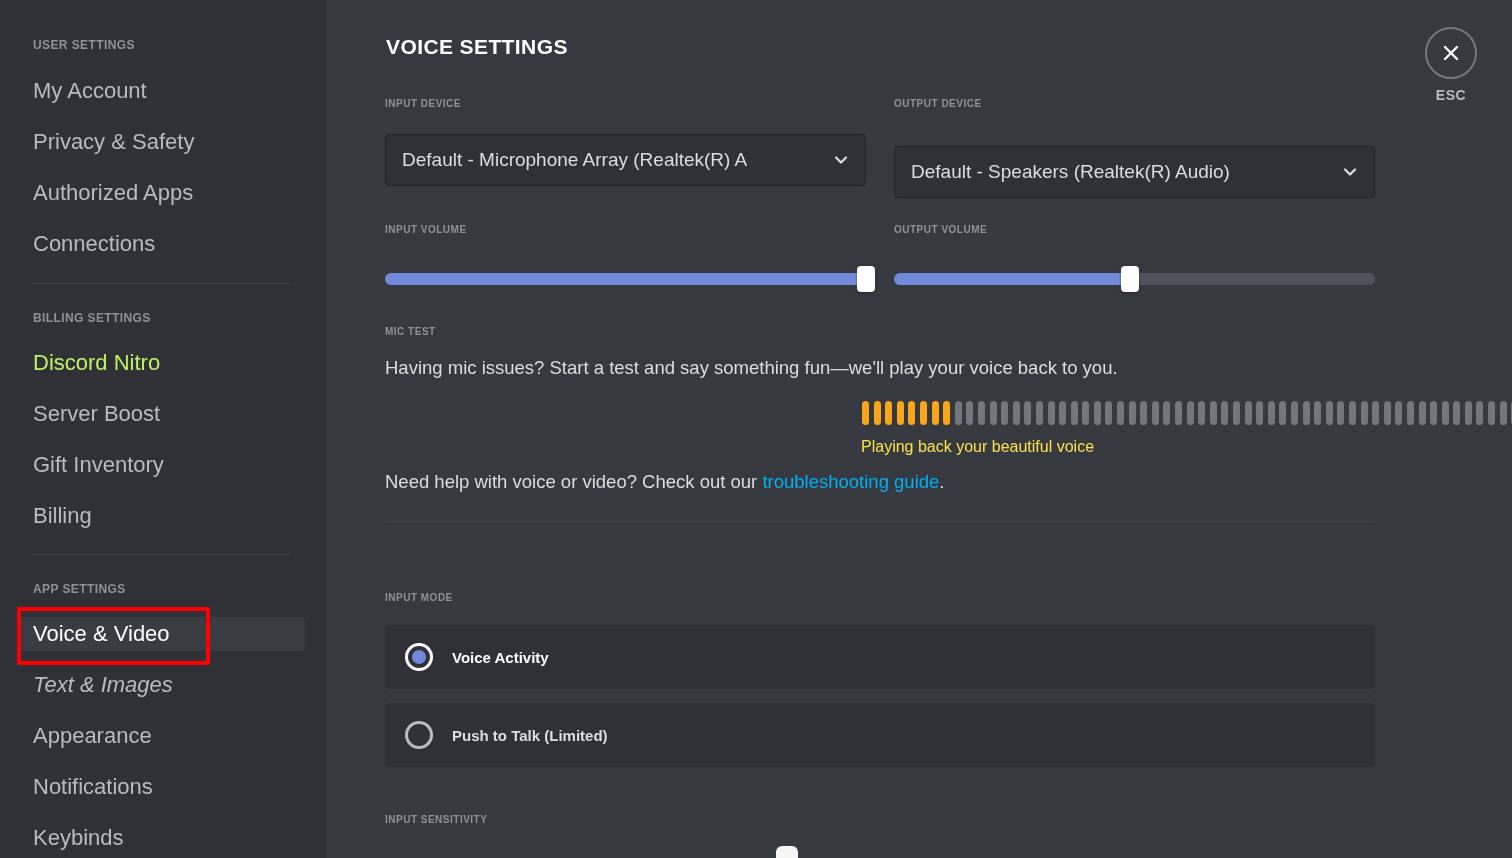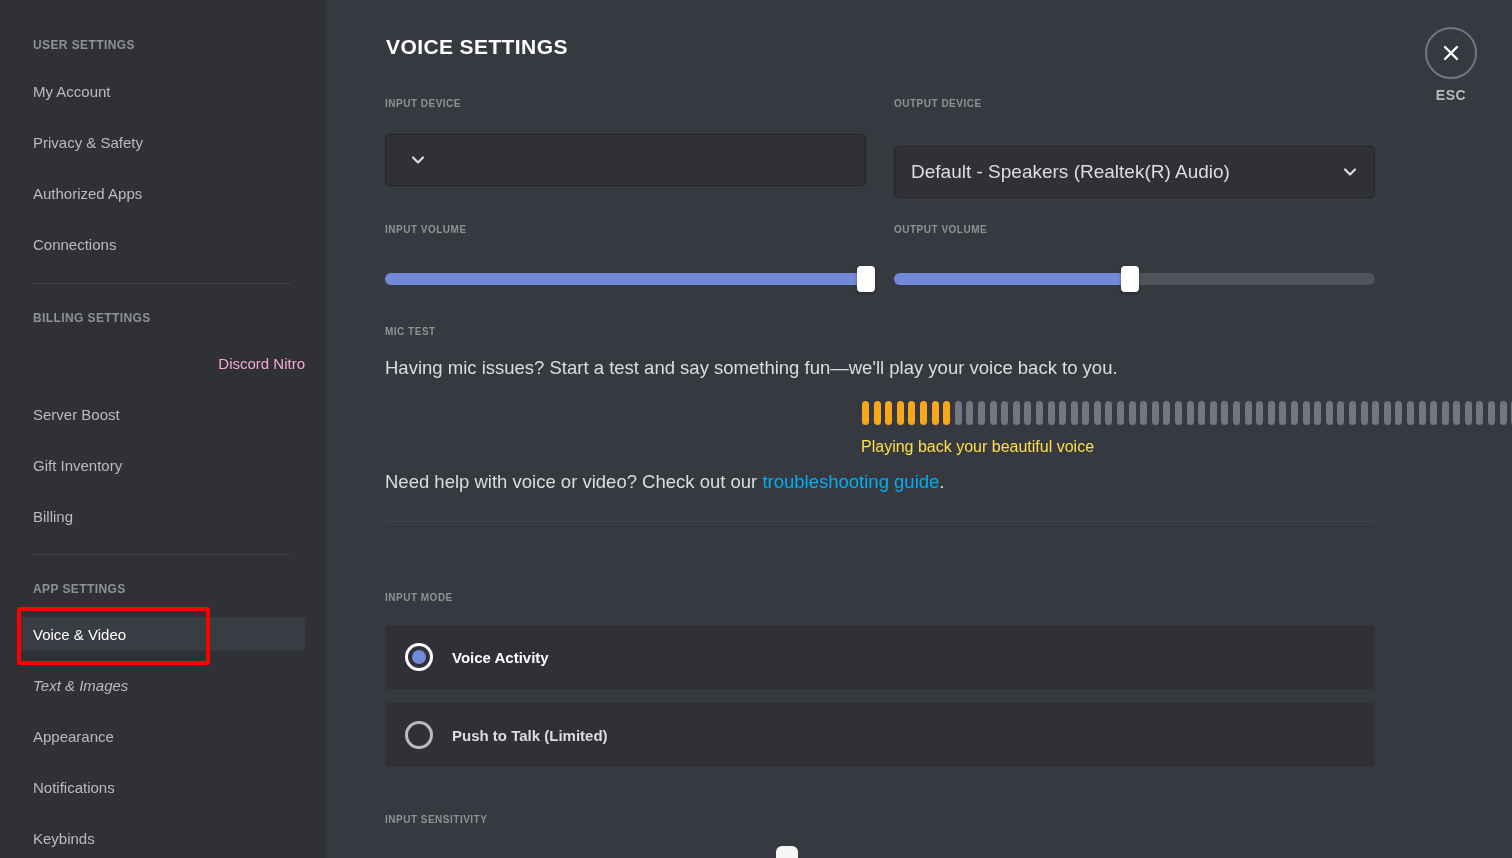--- a/index.html
+++ b/index.html
@@ -21,26 +21,26 @@
   .side-header {
     position: absolute; left: 33px;
     font-size: 12px; font-weight: bold; letter-spacing: 0.4px;
     color: #8e9297; text-transform: uppercase;
   }
   .side-item {
     position: absolute; left: 18px; width: 287px; height: 34px;
     display: flex; align-items: center;
     padding-left: 15px;
     border-radius: 4px;
-    font-size: 15px;
+    font-size: 22px;
     color: #b9bbbe;
     white-space: nowrap;
   }
   .side-item.active { background: #393c43; color: #ffffff; font-weight: 500; }
-  .side-item.accent { color: #f9a8d4; justify-content: flex-end; }
+  .side-item.accent { color: #bef264; }
   .side-div {
     position: absolute; left: 32px; width: 258px; height: 1px;
     background: #40444b;
   }
   .redbox {
     position: absolute;
     border: 4px solid #ff0000;
     border-radius: 2px;
     pointer-events: none;
   }
@@ -233,20 +233,21 @@
 
     <div class="redbox" style="left:17px; top:607px; width:193px; height:58px;"></div>
   </nav>
 
   <main class="main">
 
     <div class="page-title">VOICE SETTINGS</div>
 
     <div class="lbl" style="left:59px; top:98px;">INPUT DEVICE</div>
     <div class="dropdown" style="left:59px; top:134px; width:481px;">
+      <span class="dd-text">Default - Microphone Array (Realtek(R) A</span>
       <span class="chev">
         <svg width="20" height="20" viewBox="0 0 24 24" fill="none" stroke="#dcddde" stroke-width="2.6" stroke-linecap="round" stroke-linejoin="round">
             <polyline points="6 9 12 15 18 9"></polyline>
           </svg>
       </span>
     </div>
 
     <div class="lbl" style="left:568px; top:98px;">OUTPUT DEVICE</div>
     <div class="dropdown" style="left:568px; top:146px; width:481px;">
       <span class="dd-text">Default - Speakers (Realtek(R) Audio)</span>

